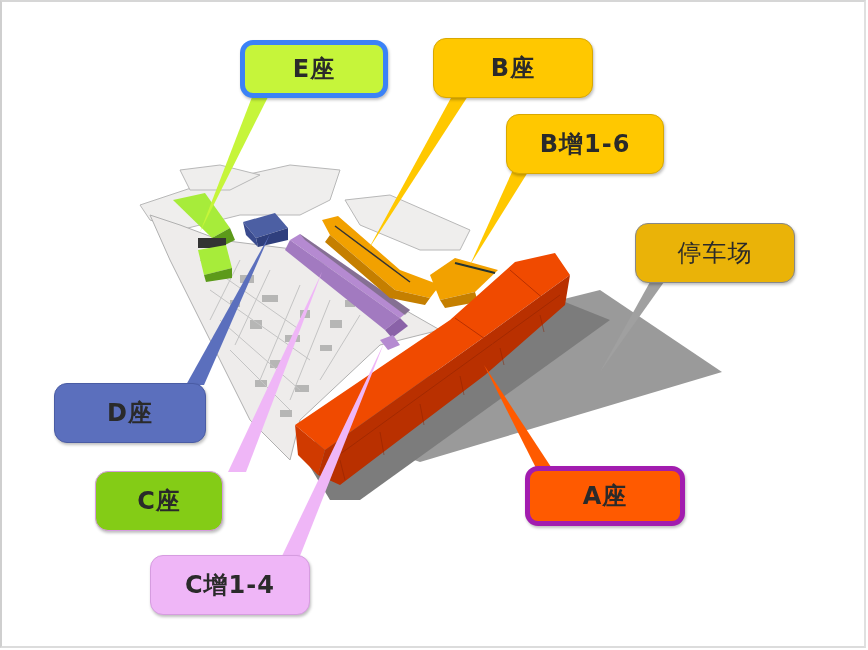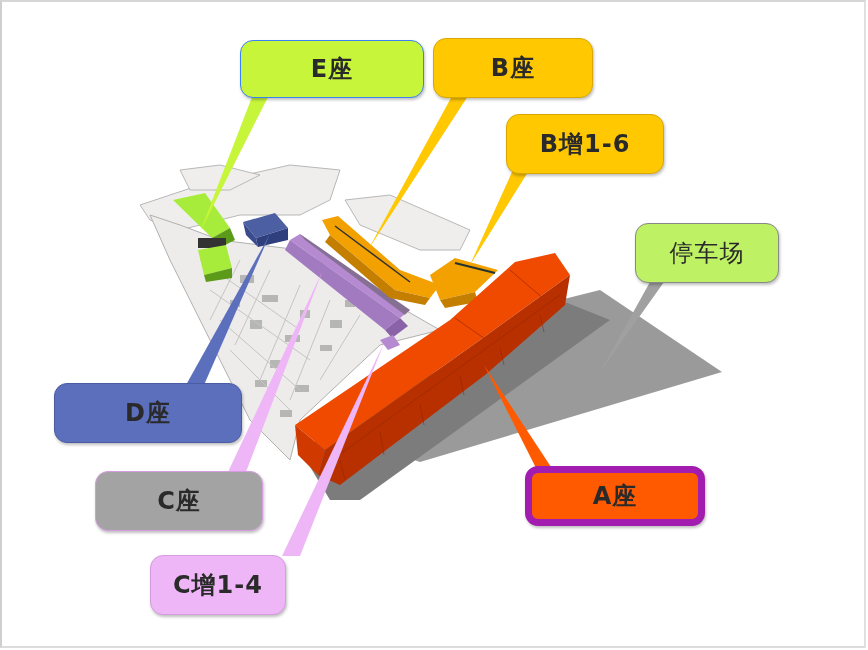--- a/index.html
+++ b/index.html
@@ -120,27 +120,27 @@
   <polygon points="252,97 268,97 200,232" fill="#c6f53a"></polygon>
   <polygon points="452,96 468,96 368,250" fill="#ffc800"></polygon>
   <polygon points="512,172 528,172 470,265" fill="#ffc800"></polygon>
   <polygon points="650,282 664,282 600,372" fill="#a0a0a0"></polygon>
   <polygon points="186,385 204,385 270,234" fill="#5b6fbd"></polygon>
   <polygon points="228,472 246,472 322,272" fill="#efb6f7"></polygon>
   <polygon points="282,556 300,556 384,343" fill="#efb6f7"></polygon>
   <polygon points="537,470 553,470 484,365" fill="#ff5a00"></polygon>
 </svg>
 
-<div class="callout" style="left:240px; top:40px; width:184px; height:58px; background:#c6f53a; border:1px solid #3b82f6;">E座</div>
+<div class="callout" style="left:240px; top:40px; width:148px; height:58px; background:#c6f53a; border:5px solid #3b82f6;">E座</div>
 
 <div class="callout" style="left:433px; top:38px; width:160px; height:60px; background:#ffc800; border:1px solid #d9a800;text-align:center;">B座</div>
 
 <div class="callout" style="left:506px; top:114px; width:158px; height:60px; background:#ffc800; border:1px solid #d9a800;">B增1-6</div>
 
-<div class="callout" style="left:635px; top:223px; width:144px; height:60px; background:#bef264; border:1px solid #888; font-weight:normal;">停车场</div>
+<div class="callout" style="left:635px; top:223px; width:160px; height:60px; background:#eab308; border:1px solid #888; font-weight:normal;">停车场</div>
 
-<div class="callout" style="left:54px; top:383px; width:188px; height:60px; background:#5b6fbd; border:1px solid #4a5ca4;">D座</div>
+<div class="callout" style="left:54px; top:383px; width:152px; height:60px; background:#5b6fbd; border:1px solid #4a5ca4;">D座</div>
 
-<div class="callout" style="left:95px; top:471px; width:168px; height:60px; background:#a3a3a3; border:1px solid #d69ce0;">C座</div>
+<div class="callout" style="left:95px; top:471px; width:128px; height:60px; background:#84cc16; border:1px solid #d69ce0;">C座</div>
 
-<div class="callout" style="left:150px; top:555px; width:136px; height:60px; background:#efb6f7; border:1px solid #d69ce0;">C增1-4</div>
+<div class="callout" style="left:150px; top:555px; width:160px; height:60px; background:#efb6f7; border:1px solid #d69ce0;">C增1-4</div>
 
-<div class="callout" style="left:525px; top:466px; width:180px; height:60px; background:#ff5a00; border:7px solid #a21caf;">A座</div>
+<div class="callout" style="left:525px; top:466px; width:160px; height:60px; background:#ff5a00; border:5px solid #a21caf;">A座</div>
 
 </body></html>

